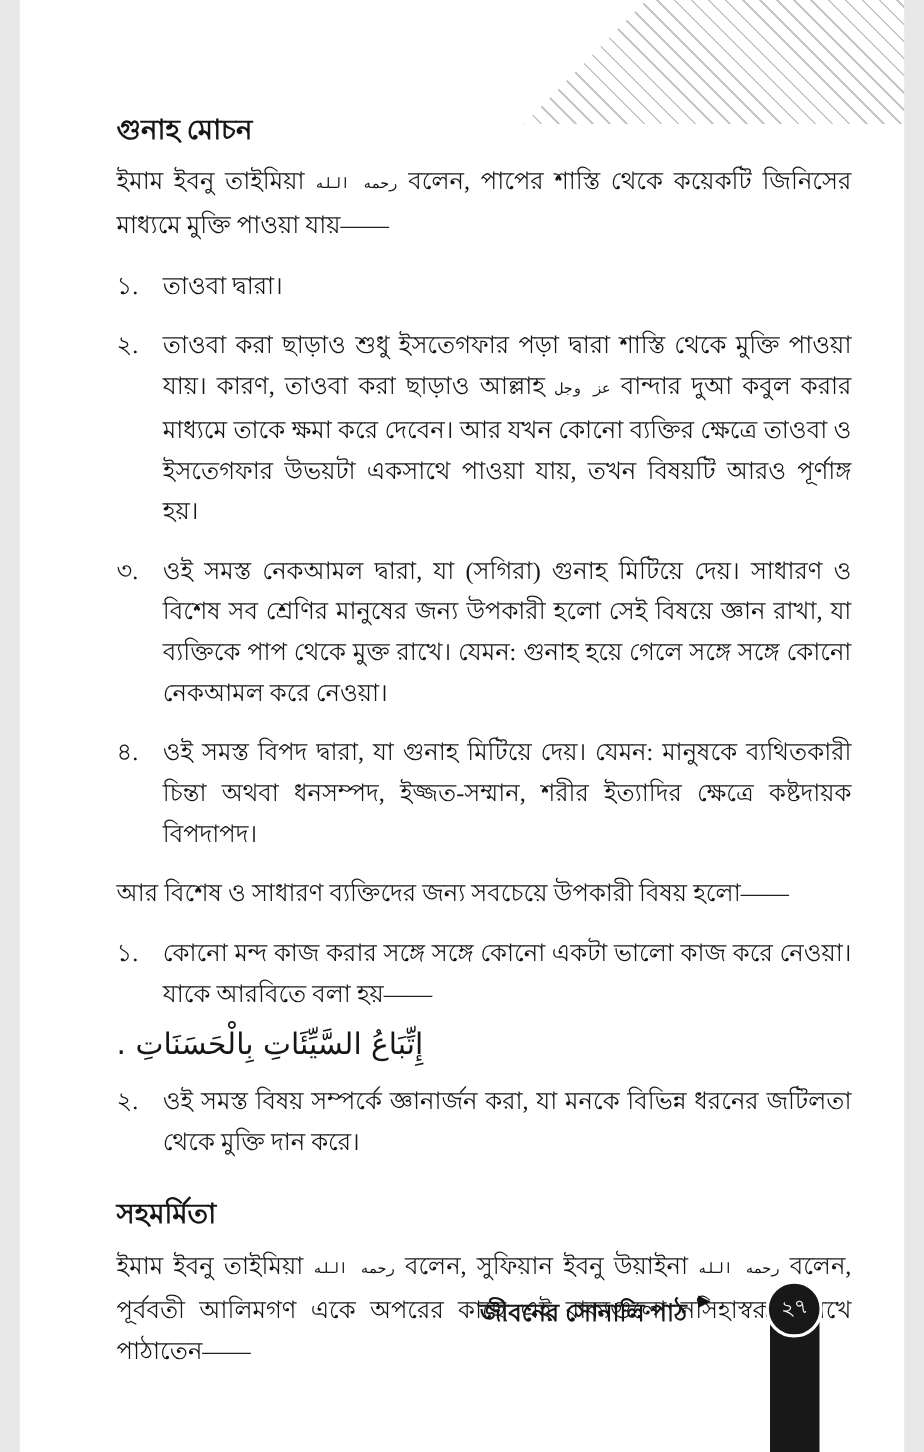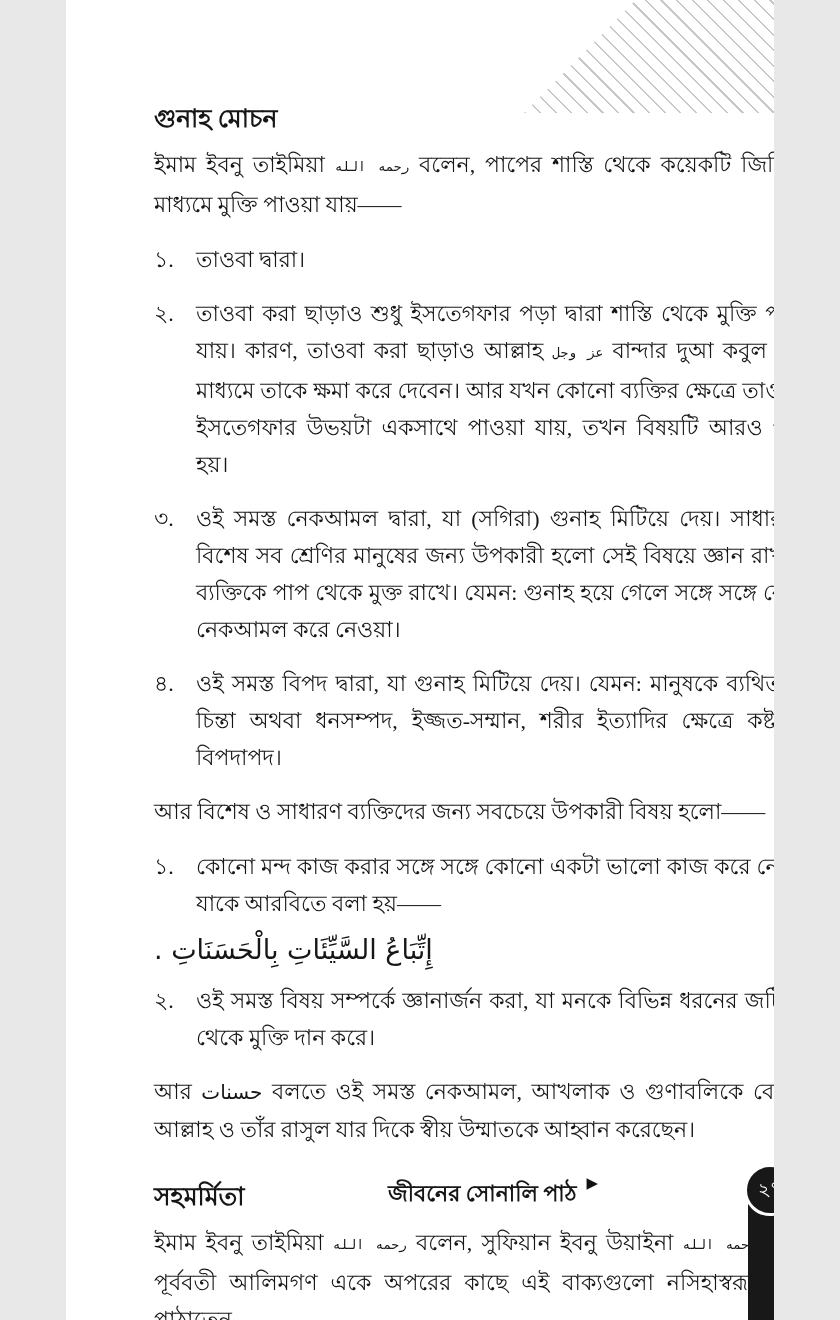--- a/index.html
+++ b/index.html
@@ -1,18 +1,18 @@
 <!DOCTYPE html>
 <html lang="bn"><head>
 <meta charset="utf-8">
 <style>
   html, body { margin: 0; padding: 0; background: #e8e8e8; }
   .page {
     position: relative;
-    width: 708px;
+    width: 804px;
     height: 1320px;
     margin: 0 auto;
     background: #ffffff;
     overflow: hidden;
     font-family: "Liberation Serif", "DejaVu Sans", sans-serif;
     color: #161616;
   }
 
   
   .hatch {
@@ -171,21 +171,20 @@
       </div>
 
       <div class="arabic-line">إِتِّبَاعُ السَّيِّئَاتِ بِالْحَسَنَاتِ .</div>
 
       <div class="list-item">
         <span class="num">২.</span>
         <span class="itext">ওই সমস্ত বিষয় সম্পর্কে জ্ঞানার্জন করা, যা মনকে বিভিন্ন ধরনের জটিলতা থেকে মুক্তি দান করে।</span>
       </div>
     </div>
 
-    <p class="para"><span>আর </span><span class="arabic-inline">حسنات</span><span> বলতে ওই সমস্ত নেকআমল, আখলাক ও গুণাবলিকে বোঝায়, আল্লাহ ও তাঁর রাসুল যার দিকে স্বীয় উম্মাতকে আহ্বান করেছেন।</span></p>
 
     <h1 class="sec-heading second">সহমর্মিতা</h1>
 
     <p class="para"><span>ইমাম ইবনু তাইমিয়া </span><span class="hon">رحمه الله</span><span> বলেন, সুফিয়ান ইবনু উয়াইনা </span><span class="hon">رحمه الله</span><span> বলেন, পূর্ববতী আলিমগণ একে অপরের কাছে এই বাক্যগুলো নসিহাস্বরূপ লিখে পাঠাতেন——</span></p>
 
   </div>
 
   <div class="footer-row">
     <span class="footer-title">জীবনের সোনালি পাঠ</span>
     <span class="footer-arrow">▶</span>

